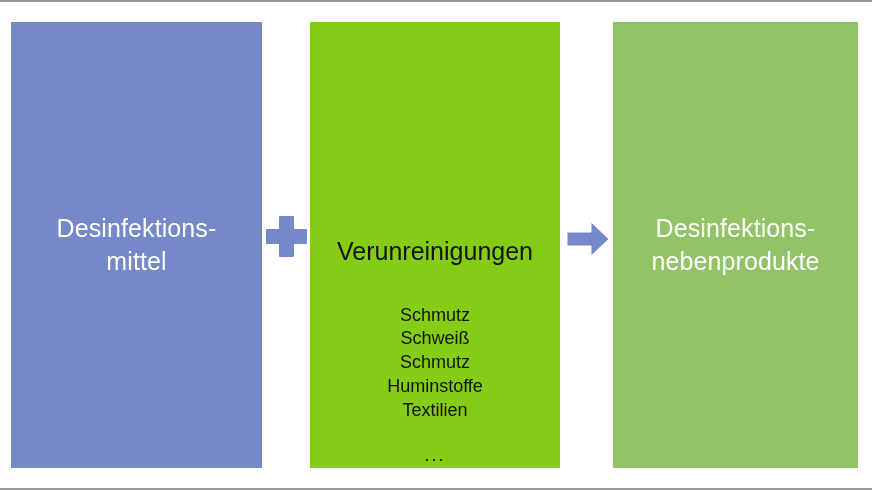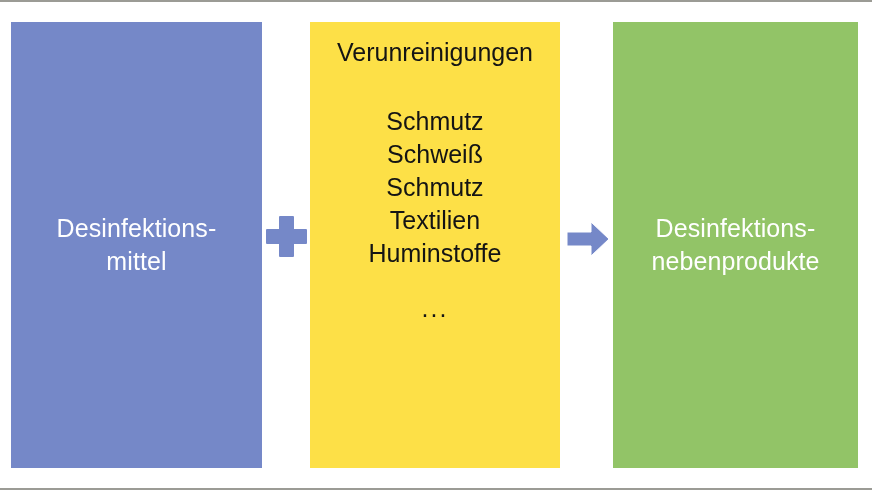--- a/index.html
+++ b/index.html
@@ -45,22 +45,22 @@
   
   #box-source {
     left: 11px;
     width: 251px;
     background: #7588c8;
   }
   
   #box-contaminants {
     left: 310px;
     width: 250px;
-    background: #fde047;
-    align-items: flex-start;
+    background: #84cc16;
+    align-items: flex-end;
     padding-top: 14px;
   }
   
   #box-byproducts {
     left: 613px;
     width: 245px;
     background: #92c467;
   }
 
   .box-label {
@@ -78,21 +78,21 @@
     text-align: center;
     color: #141414;
   }
   .contaminant-title {
     font-size: 25px;
     line-height: 1.3;
     color: #141414;
     margin-bottom: 36px;
   }
   .contaminant-item {
-    font-size: 25px;
+    font-size: 18px;
     line-height: 1.32;
     color: #141414;
     white-space: pre-line;
   }
   .contaminant-item.ellipsis {
     margin-top: 22px;
     letter-spacing: 2px;
   }
 
   
@@ -147,22 +147,22 @@
     <div class="bar h"></div>
     <div class="bar v"></div>
   </div>
 
   <div class="box" id="box-contaminants">
     <div class="contaminant-stack">
       <div class="contaminant-title">Verunreinigungen</div>
       <div class="contaminant-item">Schmutz</div>
       <div class="contaminant-item">Schweiß</div>
       <div class="contaminant-item">Schmutz</div>
+      <div class="contaminant-item">Huminstoffe</div>
       <div class="contaminant-item">Textilien</div>
-      <div class="contaminant-item">Huminstoffe</div>
       <div class="contaminant-item ellipsis">...</div>
     </div>
   </div>
 
   <div id="arrow-icon">
     <svg width="42" height="34" viewBox="0 0 42 34" aria-hidden="true">
       <polygon points="0,10 24,10 24,0 42,17 24,34 24,24 0,24" fill="#7588c8" stroke="#ffffff" stroke-width="1"></polygon>
     </svg>
   </div>
 

